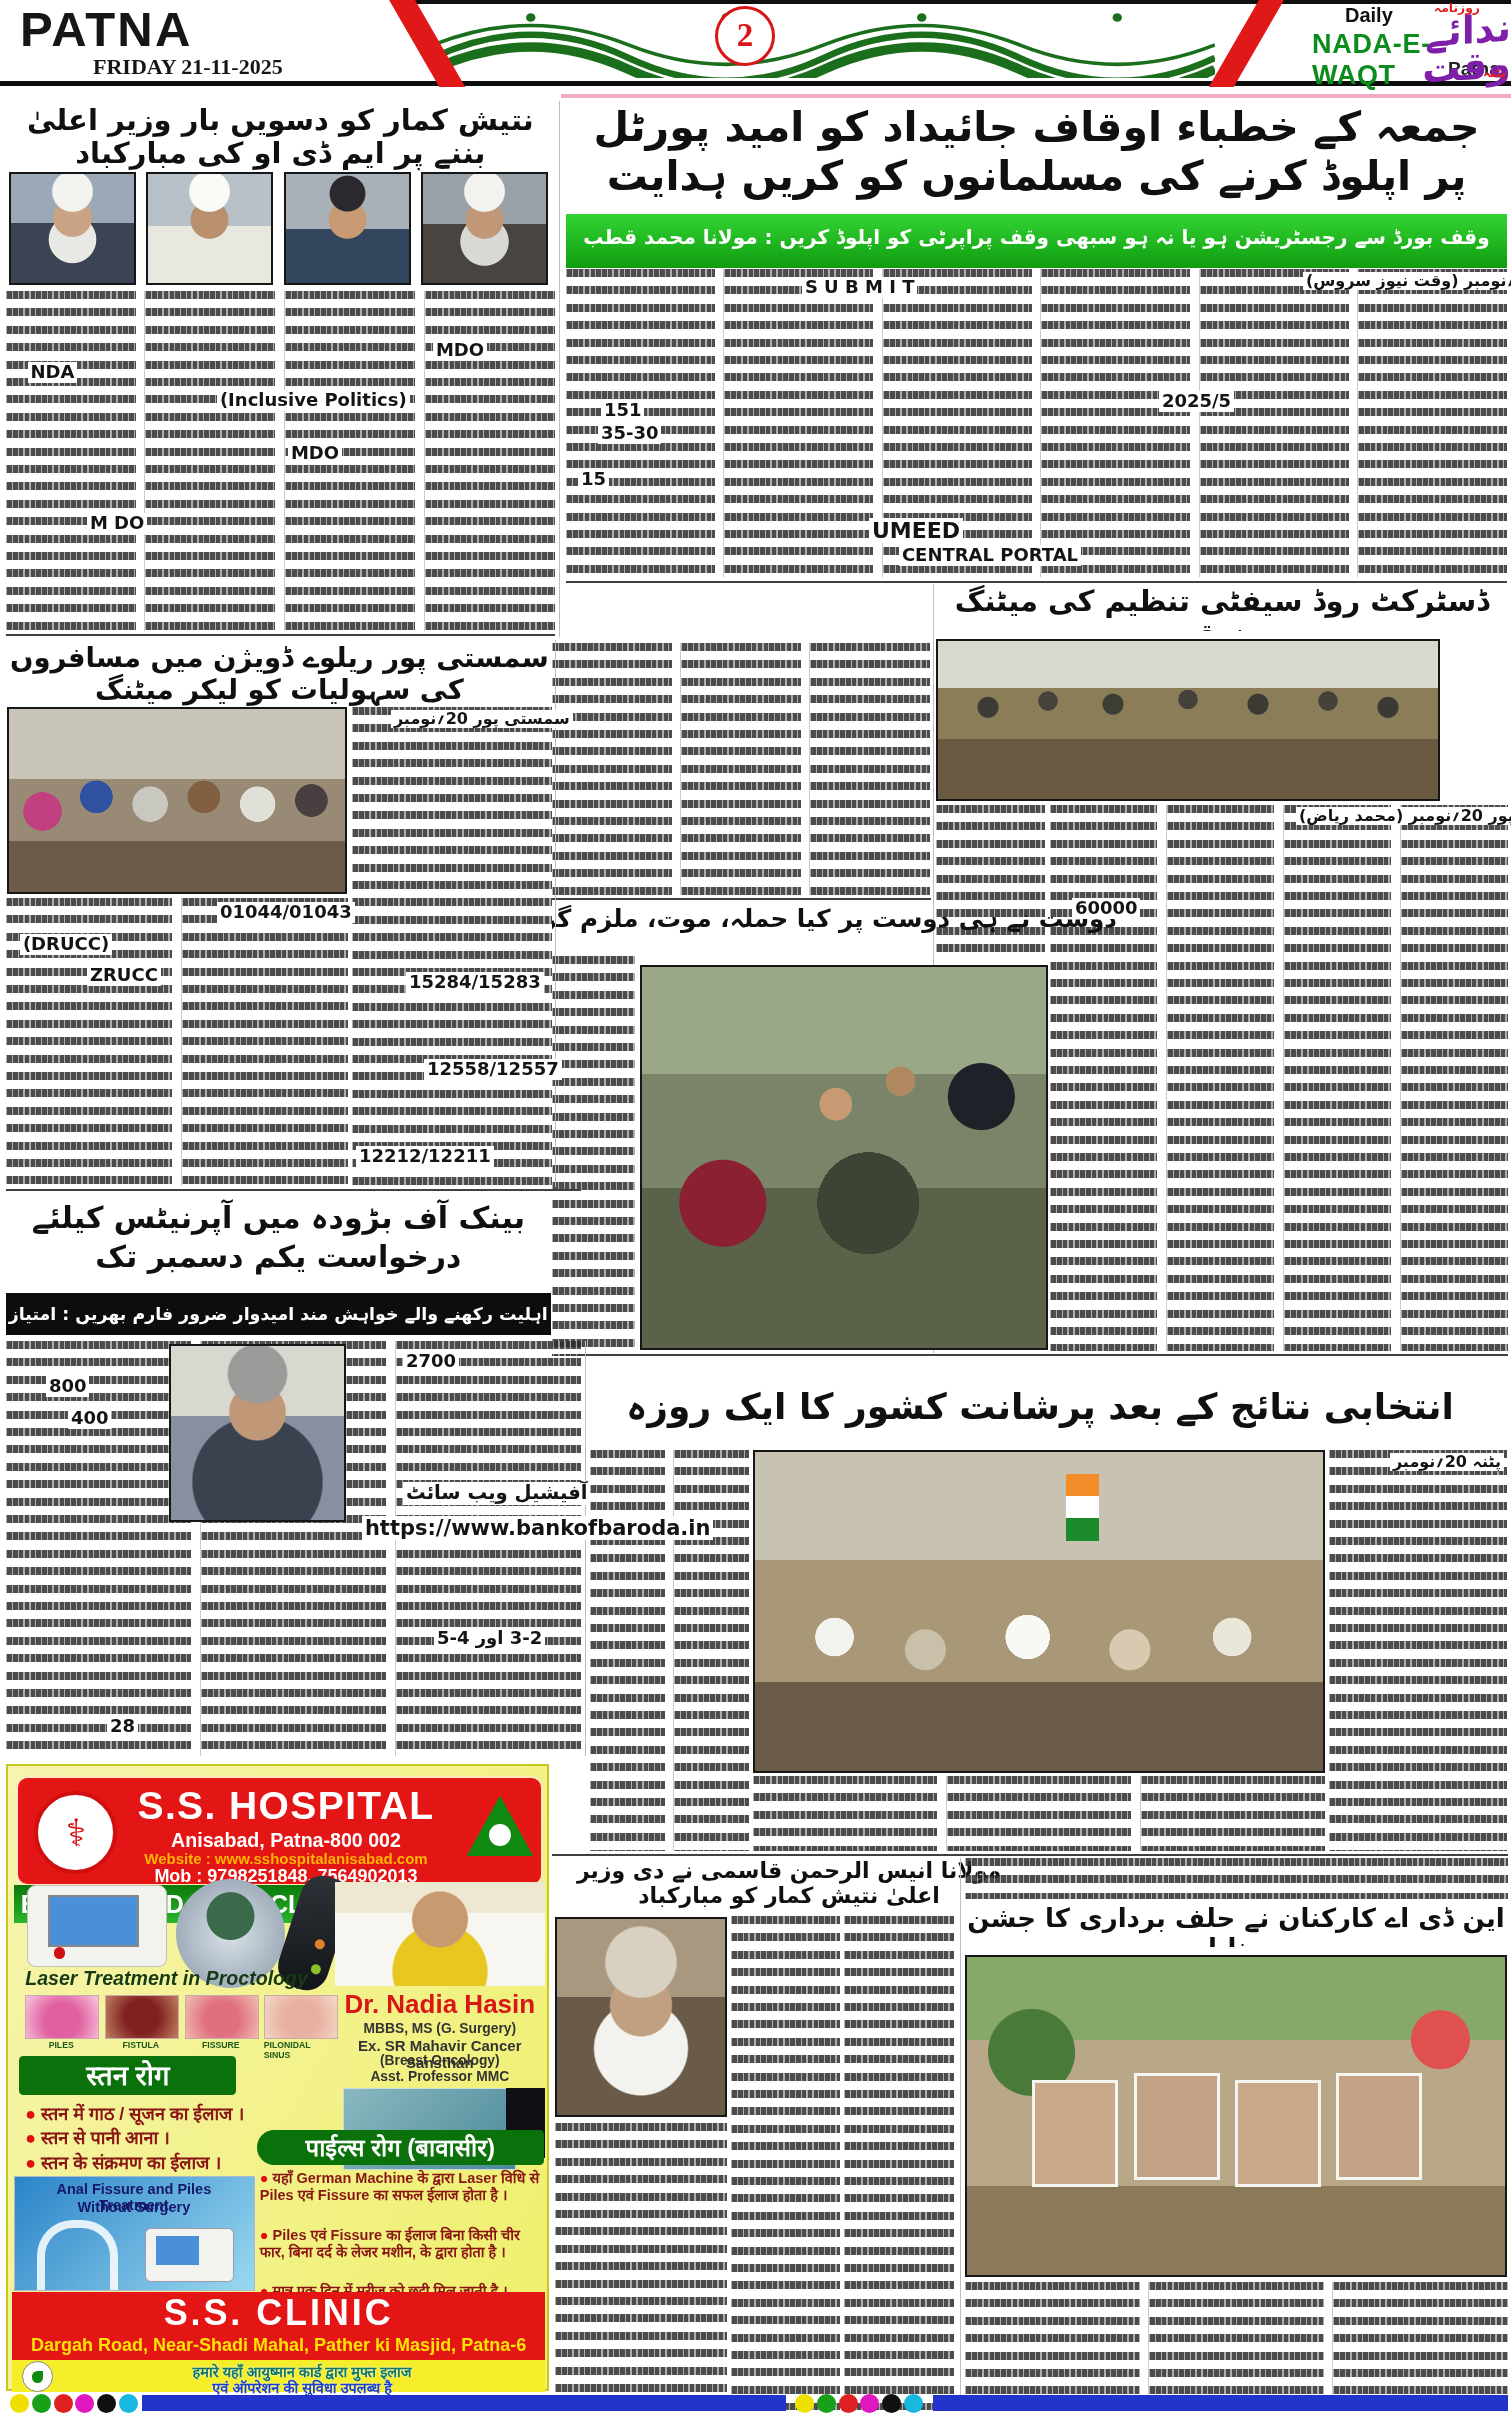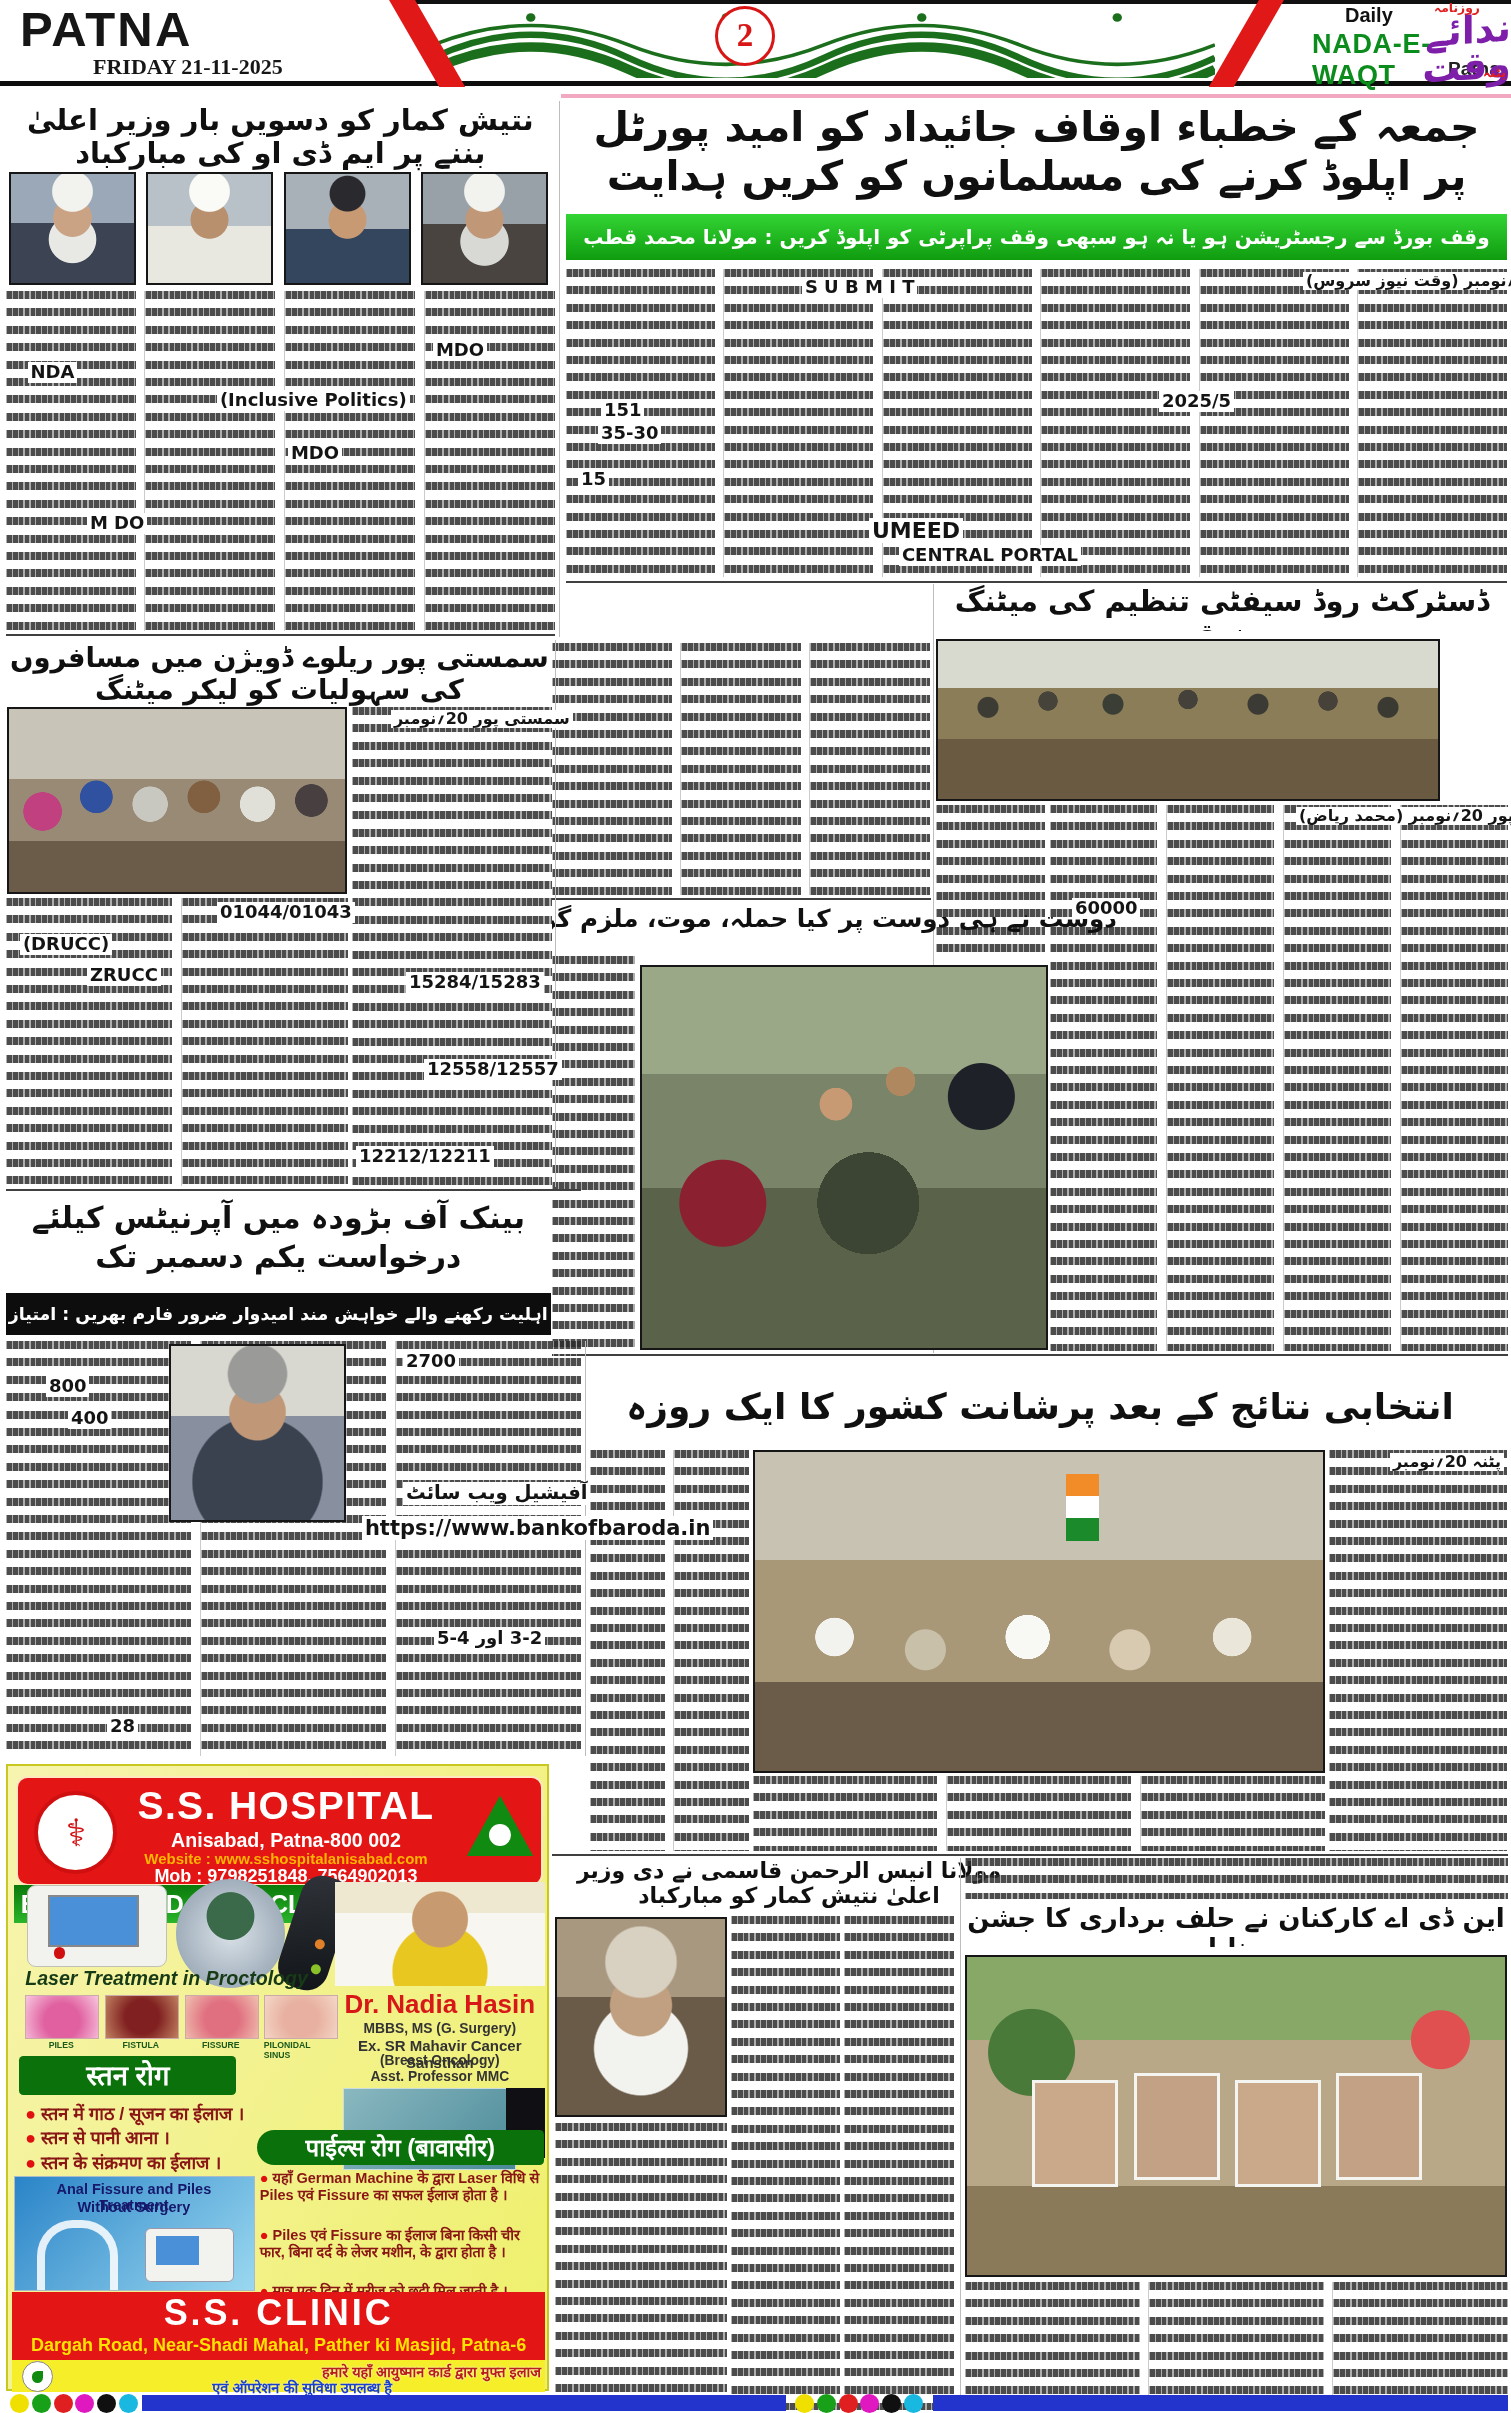--- a/index.html
+++ b/index.html
@@ -91,21 +91,21 @@
   </div>
   <span class="tok" style="left:433px;top:340px">MDO</span>
   <span class="tok" style="left:217px;top:390px">(Inclusive Politics)</span>
   <span class="tok" style="left:288px;top:443px">MDO</span>
   <span class="tok" style="left:27.5px;top:362px">NDA</span>
   <span class="tok" style="left:87px;top:513px">M DO</span>
   <div class="hr" style="left:5.8px;top:634px;width:549px"></div>
   <div class="vr" style="left:559px;top:101px;height:536px"></div>
 
   <div class="uhl" style="left:566px;top:103px;width:941px;height:107px;font-size:41px;line-height:1.2">جمعہ کے خطباء اوقاف جائیداد کو امید پورٹل پر اپلوڈ کرنے کی مسلمانوں کو کریں ہدایت</div>
-  <div class="abs" style="left:566px;top:214px;width:941px;height:46px;background:linear-gradient(#33d433,#0f9c0f)">
+  <div class="abs" style="left:566px;top:214px;width:941px;height:54px;background:linear-gradient(#33d433,#0f9c0f)">
     <div class="rtl" style="color:#fff;font-weight:bold;font-size:20px;text-align:center;line-height:46px">وقف بورڈ سے رجسٹریشن ہو یا نہ ہو سبھی وقف پراپرٹی کو اپلوڈ کریں : مولانا محمد قطب الدین رضوی</div>
   </div>
   <div class="abs cols" style="left:566px;top:269px;width:941px;height:308px">
     <div class="fill"></div>
       <div class="fill"></div>
       <div class="fill"></div>
     <div class="fill"></div>
       <div class="fill"></div>
       <div class="fill"></div>
   </div>
@@ -356,21 +356,21 @@
 
     <div class="abs" style="left:4.3px;top:526px;width:533px;height:68px;background:#e31515">
       <div style="text-align:center;font-weight:900;font-size:36px;color:#fff;line-height:42px;letter-spacing:2.9px">S.S. CLINIC</div>
       <div style="text-align:center;font-weight:bold;font-size:18px;color:#ffe400;line-height:22px">Dargah Road, Near-Shadi Mahal, Pather ki Masjid, Patna-6</div>
     </div>
     <div class="abs" style="left:4.3px;top:594px;width:533px;height:32px;background:#f5ee28">
       <div class="abs" style="left:10px;top:1.4px;width:29px;height:29px;border-radius:50%;background:#fff;border:1.4px solid #888;
                   display:flex;align-items:center;justify-content:center">
         <span style="width:11.6px;height:11.6px;border-radius:50% 0 50% 50%;background:#118a11"></span>
       </div>
-      <div class="abs" style="left:51px;top:1.4px;width:478px;text-align:right;font-weight:bold;font-size:14.5px;color:#b91c1c;
+      <div class="abs" style="left:51px;top:1.4px;width:478px;text-align:center;font-weight:bold;font-size:14.5px;color:#0f766e;
                   text-shadow:0 0 2.2px #fff">हमारे यहाँ आयुष्मान कार्ड द्वारा मुफ्त इलाज</div>
       <div class="abs" style="left:51px;top:16.7px;width:478px;text-align:center;font-weight:bold;font-size:14.5px;color:#1a3fd0;
                   text-shadow:0 0 2.2px #fff">एवं ऑपरेशन की सुविधा उपलब्ध है</div>
     </div>
   </div>
 
   <span class="dot" style="left:10px;background:#f0e000"></span>
   <span class="dot" style="left:32px;background:#18a018"></span>
   <span class="dot" style="left:54px;background:#e02020"></span>
   <span class="dot" style="left:75px;background:#e018c0"></span>

